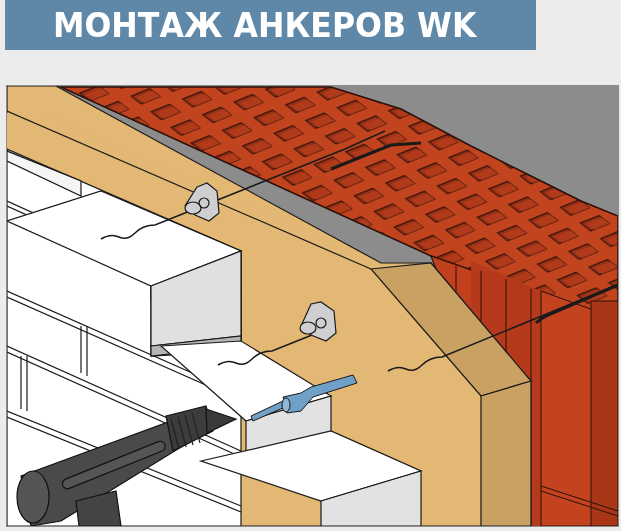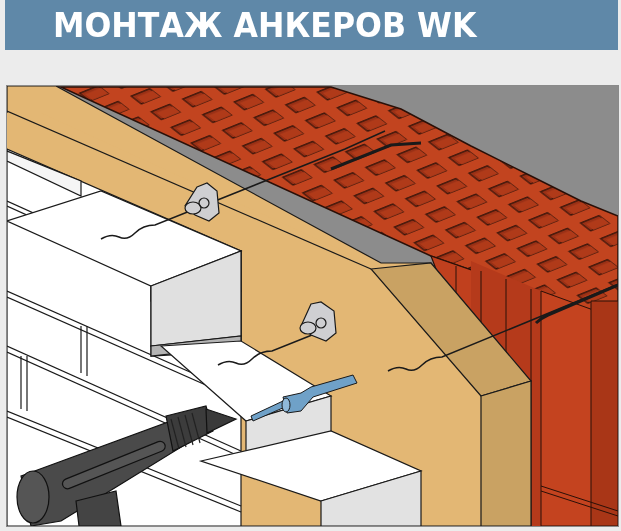--- a/index.html
+++ b/index.html
@@ -1,17 +1,17 @@
 <!DOCTYPE html>
 <html><head>
 <meta charset="utf-8">
 <style>
   html, body { margin:0; padding:0; }
   body { width:621px; height:531px; background:#ececec; overflow:hidden; position:relative; font-family:"DejaVu Sans", sans-serif; }
-  .header { position:absolute; left:5px; top:0; width:613px; height:50px; background:#5f88a8; }
+  .header { position:absolute; left:5px; top:0; width:531px; height:50px; background:#5f88a8; }
   .header-title { position:absolute; left:48px; top:3px; color:#ffffff; font-family:"DejaVu Sans", sans-serif; font-weight:bold; font-size:34px; letter-spacing:0px; line-height:44px; white-space:nowrap; transform:scaleX(0.93); transform-origin:left center; }
   .illustration { position:absolute; left:6px; top:85px; width:611px; height:440px; border:1px solid #8a8a8a; overflow:hidden; background:#8c8c8c; }
   svg { display:block; }
 </style>
 </head>
 <body>
 
 <div class="header">
   <div class="header-title">МОНТАЖ АНКЕРОВ WK</div>
 </div>

